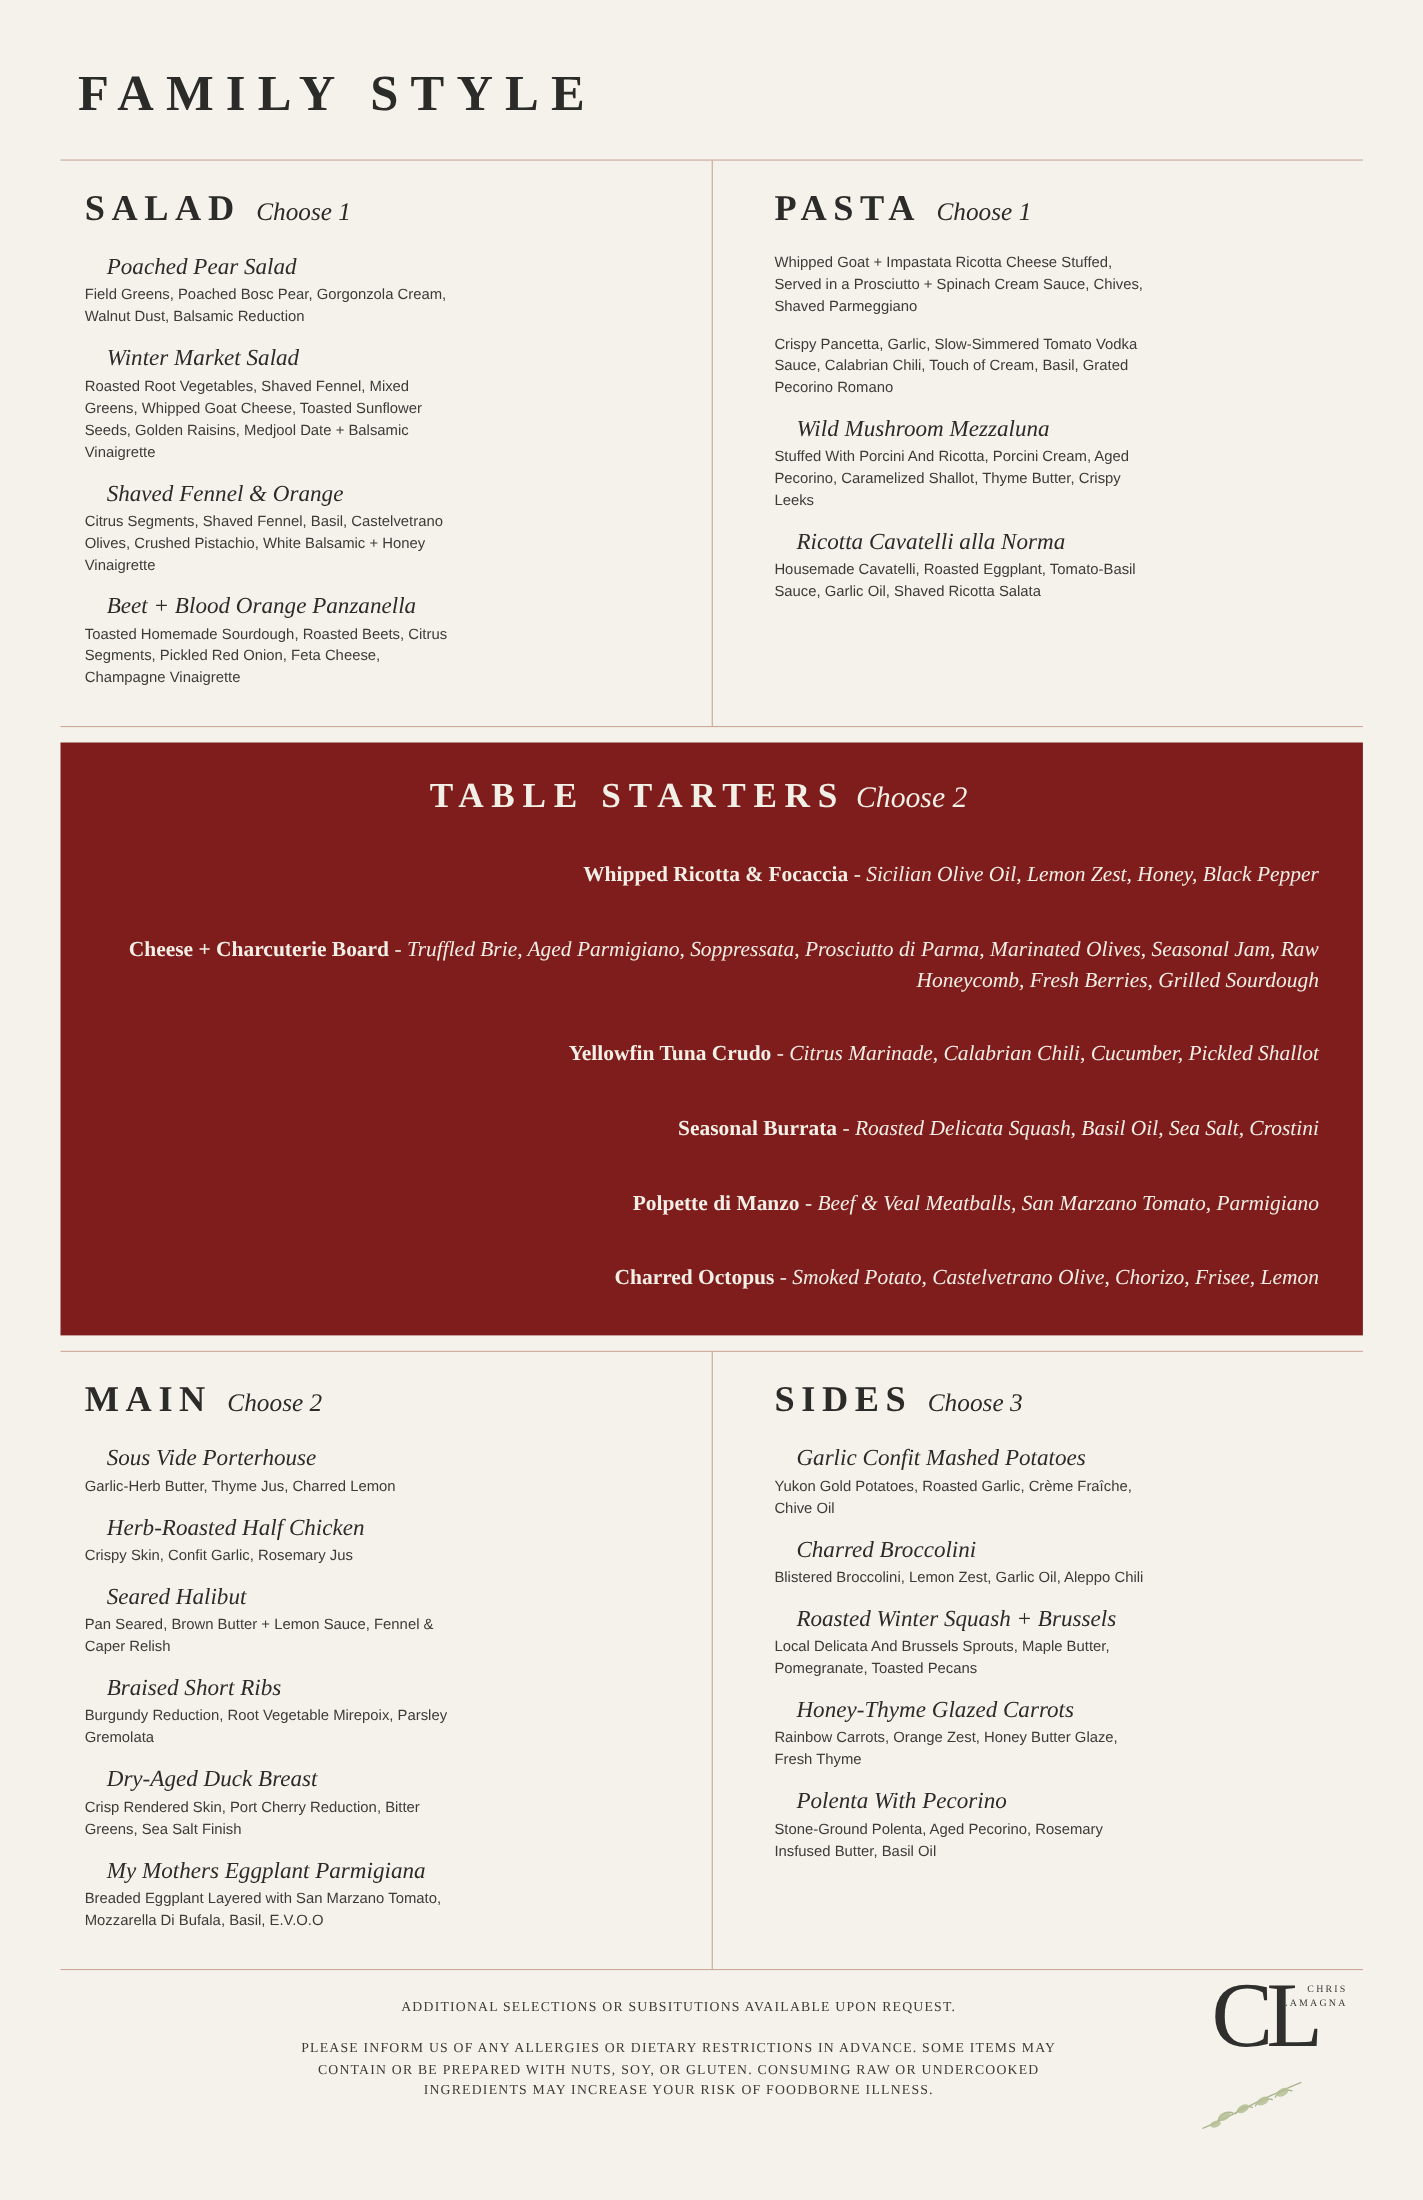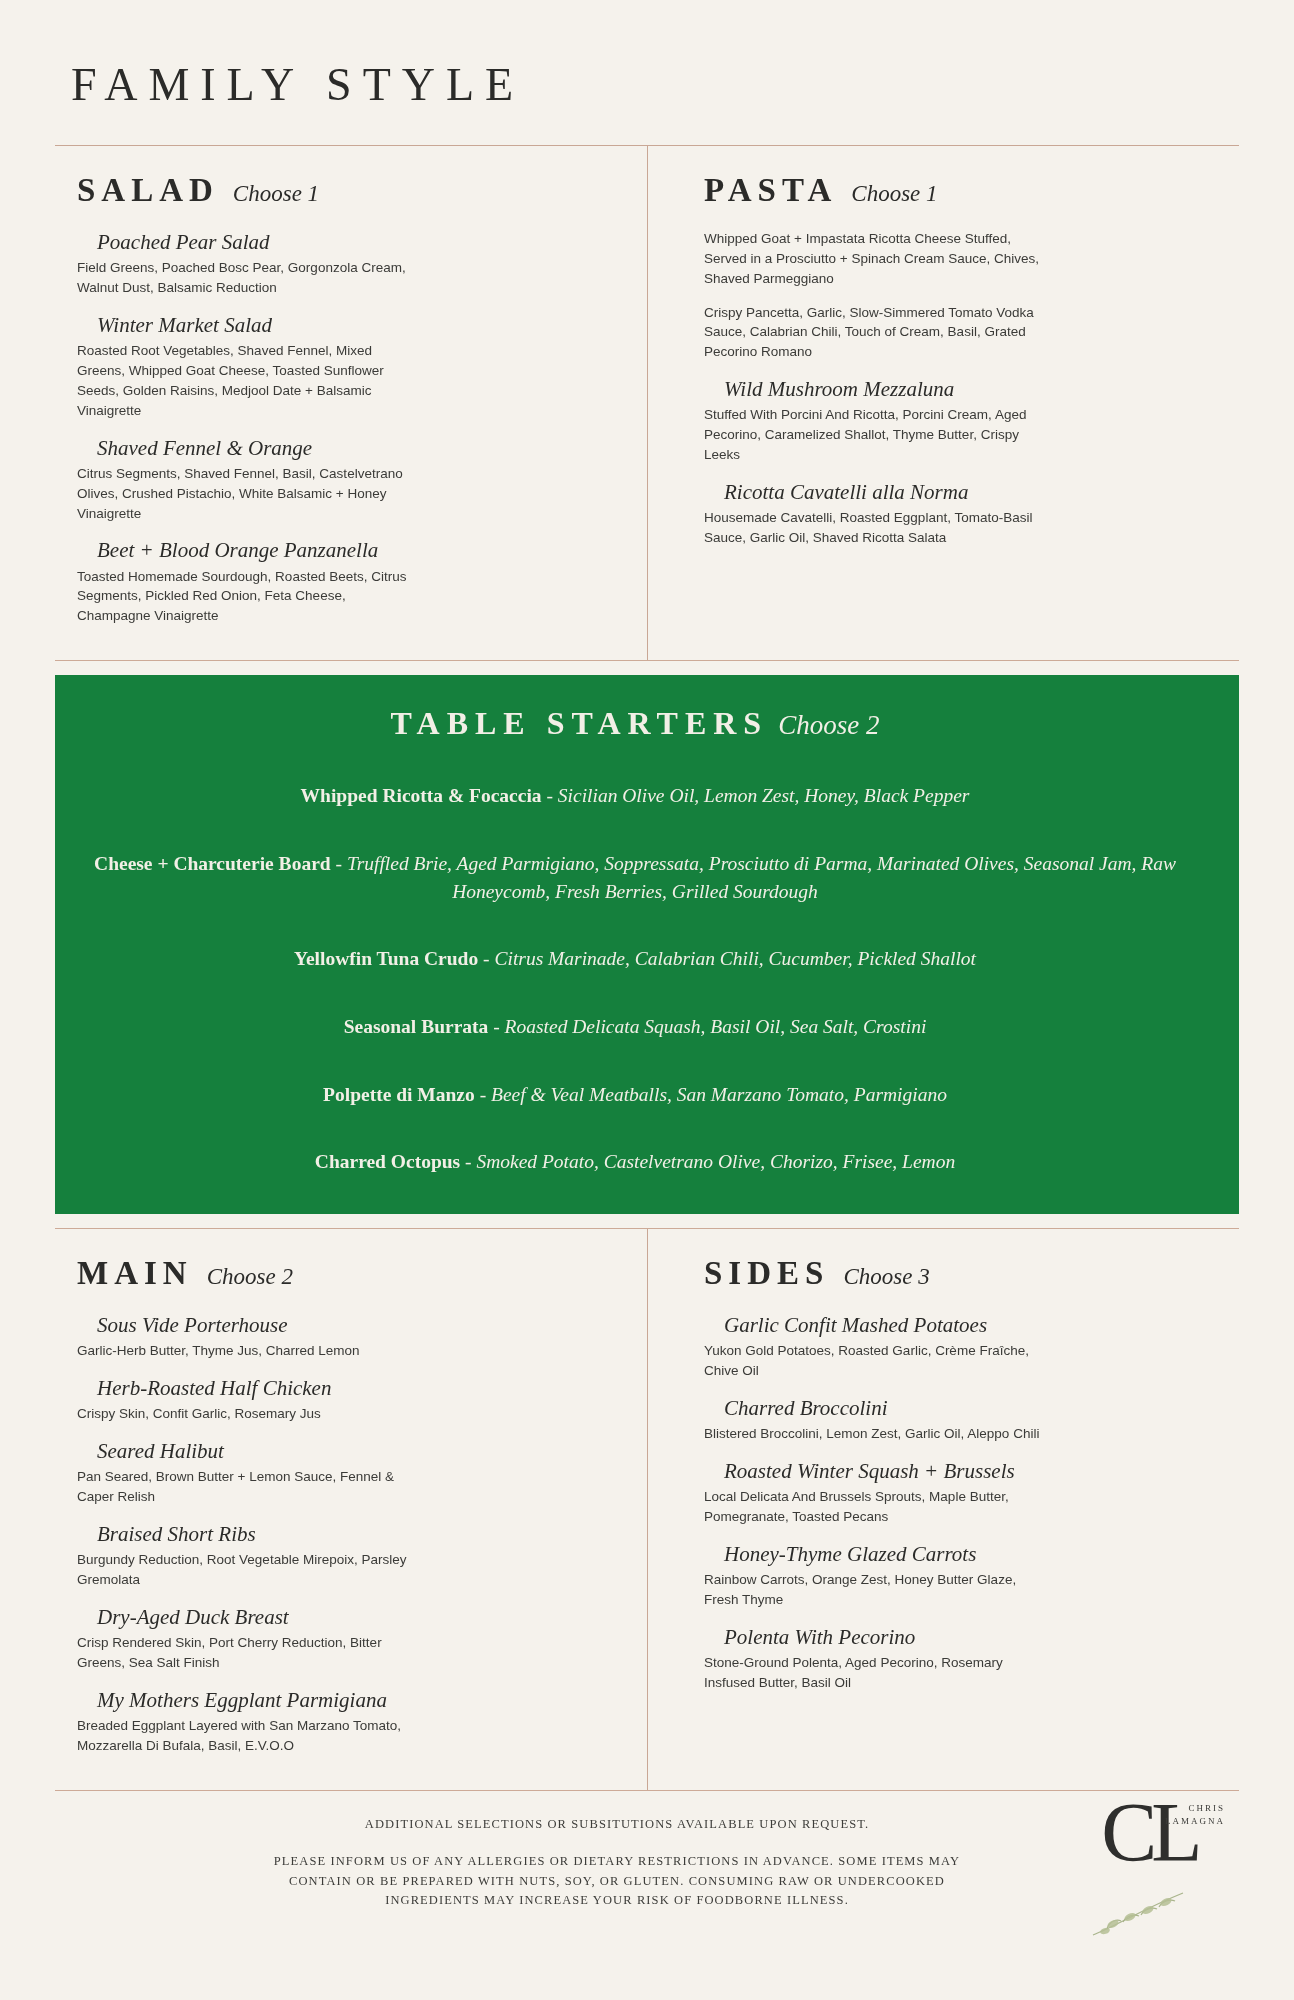--- a/index.html
+++ b/index.html
@@ -16,21 +16,21 @@
 
   .page {
     position: absolute;
     inset: 0;
     padding: 0 55px;
   }
 
   
   .menu-title {
     font-family: "Liberation Serif", serif;
-    font-weight: 400;
+    font-weight: 700;
     font-size: 46px;
     letter-spacing: 11px;
     color: #2b2b29;
     padding: 58px 0 34px 16px;
   }
 
   
   .hrule {
     height: 1px;
     background: #c9a795;
@@ -84,25 +84,25 @@
   }
   .dish-desc {
     font-size: 13.5px;
     line-height: 1.47;
     color: #3b3b38;
     max-width: 340px;
   }
 
   
   .starters {
-    background: #15803d;
+    background: #7f1d1d;
     color: #f2efe6;
     margin: 14px 0 0 0;
     padding: 30px 40px 38px 16px;
-    text-align: center;
+    text-align: right;
   }
   .starters-head {
     display: flex;
     align-items: baseline;
     justify-content: center;
     gap: 10px;
     margin-bottom: 26px;
   }
   .starters-head .name {
     font-family: "Liberation Serif", serif;

